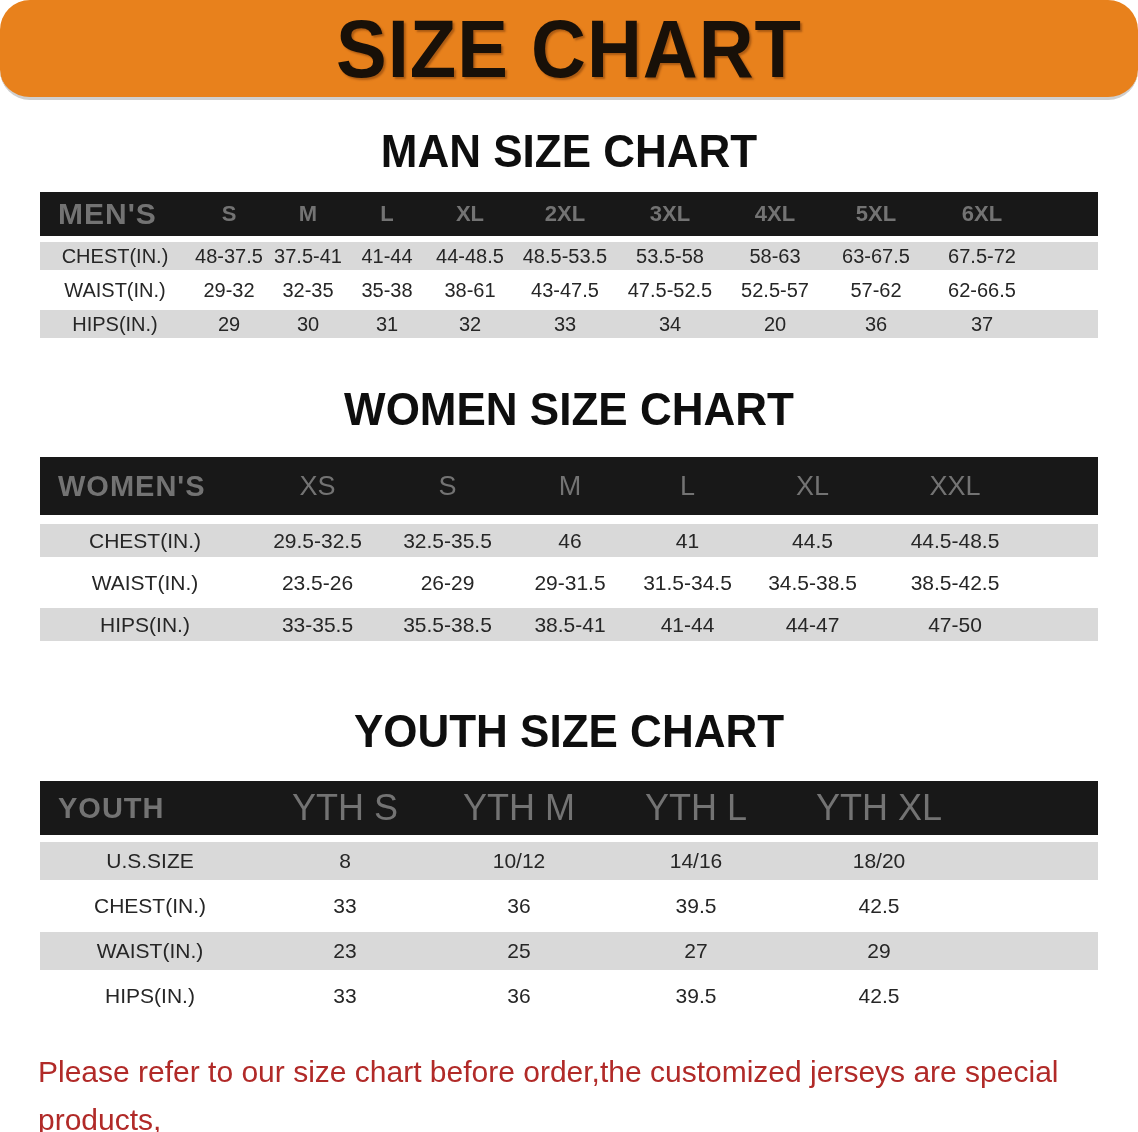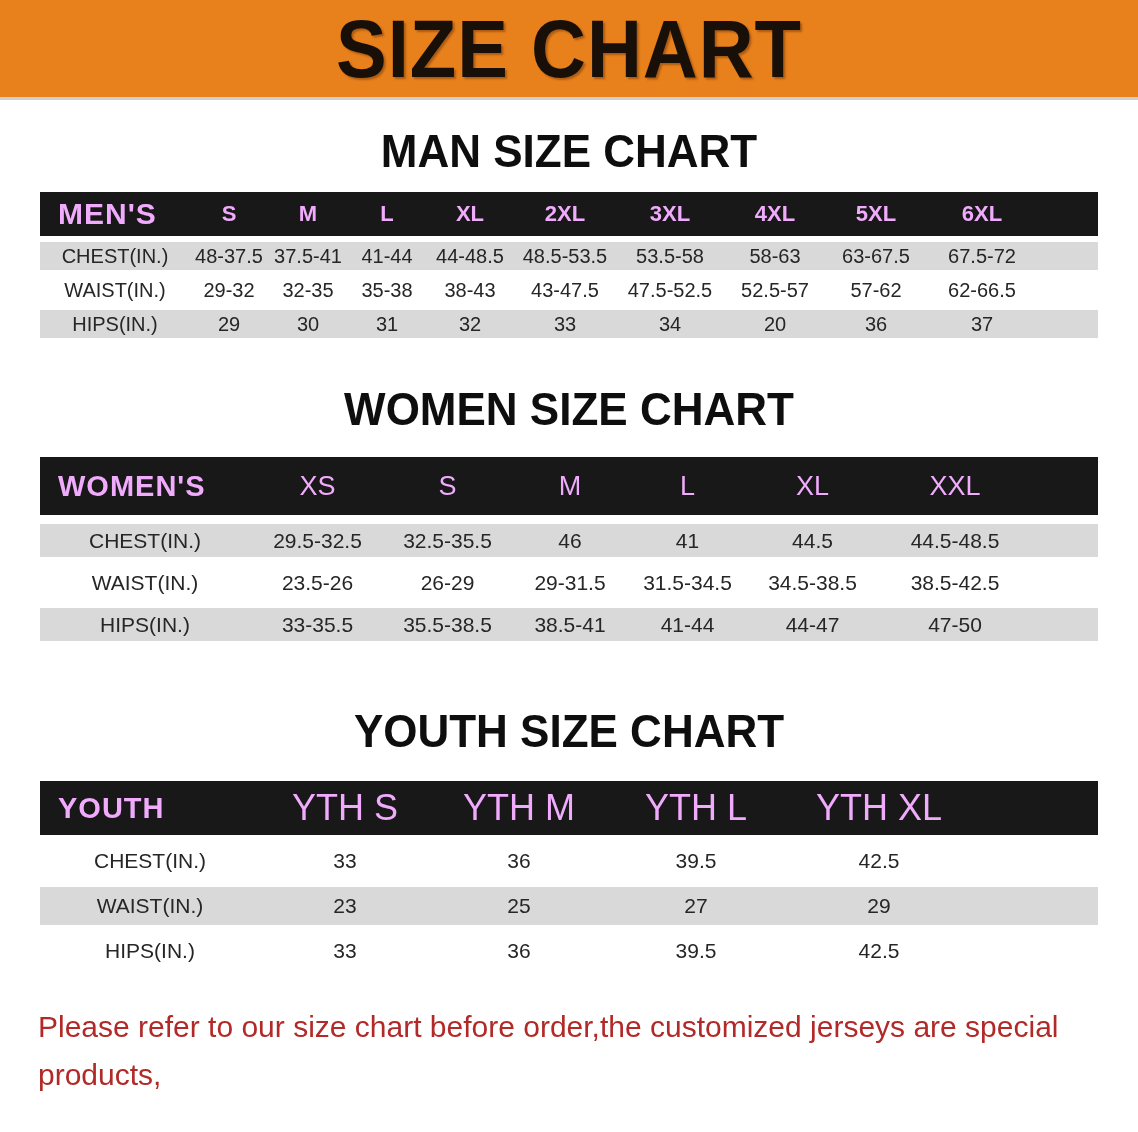--- a/index.html
+++ b/index.html
@@ -8,20 +8,21 @@
     background: #ffffff;
     font-family: "Liberation Sans", sans-serif;
     overflow: hidden;
   }
   .banner {
     width: 1138px; height: 100px;
     background: #E8811C;
     display: flex; align-items: center; justify-content: center;
     border-bottom: 3px solid #cfcfcf;
     box-sizing: border-box;
+    border-radius: 30px;
   }
   .banner-title {
     font-size: 76px;
     font-weight: bold;
     color: #181008;
     letter-spacing: 1px;
     transform: scaleY(1.08);
     text-shadow: 2px 2px 2px rgba(60,20,0,0.35);
     white-space: nowrap;
   }
@@ -43,21 +44,21 @@
     table-layout: fixed;
     width: 1058px;
     margin-left: 40px;
   }
   #men-table   { border-spacing: 0 6px; margin-top: 10px; }
   #women-table { border-spacing: 0 9px; margin-top: 14px; }
   #youth-table { border-spacing: 0 7px; margin-top: 18px; }
 
   tr.band { background: #181818; }
   tr.band th {
-    color: #f0abfc;
+    color: #737373;
     font-weight: normal;
     text-align: center;
     padding: 0;
     white-space: nowrap;
   }
   tr.band th.corner {
     font-weight: bold;
     text-align: left;
     padding-left: 18px;
     letter-spacing: 1px;
@@ -143,21 +144,21 @@
     <td>58-63</td>
     <td>63-67.5</td>
     <td>67.5-72</td>
     <td></td>
   </tr>
   <tr class="white">
     <td class="rowlabel">WAIST(IN.)</td>
     <td>29-32</td>
     <td>32-35</td>
     <td>35-38</td>
-    <td>38-43</td>
+    <td>38-61</td>
     <td>43-47.5</td>
     <td>47.5-52.5</td>
     <td>52.5-57</td>
     <td>57-62</td>
     <td>62-66.5</td>
     <td></td>
   </tr>
   <tr class="grey">
     <td class="rowlabel">HIPS(IN.)</td>
     <td>29</td>
@@ -244,20 +245,28 @@
   </colgroup>
   <tbody>
       <tr class="band">
     <th class="corner">YOUTH</th>
     <th>YTH S</th>
     <th>YTH M</th>
     <th>YTH L</th>
     <th>YTH XL</th>
     <th></th>
   </tr>
+  <tr class="grey">
+    <td class="rowlabel">U.S.SIZE</td>
+    <td>8</td>
+    <td>10/12</td>
+    <td>14/16</td>
+    <td>18/20</td>
+    <td></td>
+  </tr>
   <tr class="white">
     <td class="rowlabel">CHEST(IN.)</td>
     <td>33</td>
     <td>36</td>
     <td>39.5</td>
     <td>42.5</td>
     <td></td>
   </tr>
   <tr class="grey">
     <td class="rowlabel">WAIST(IN.)</td>

